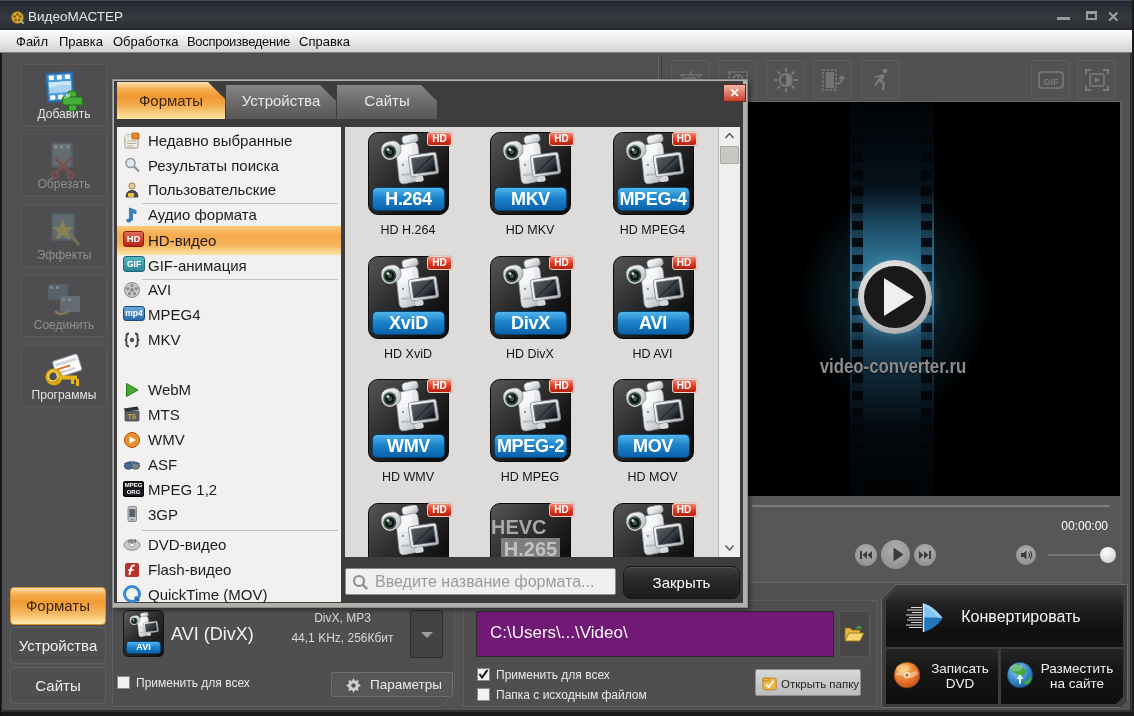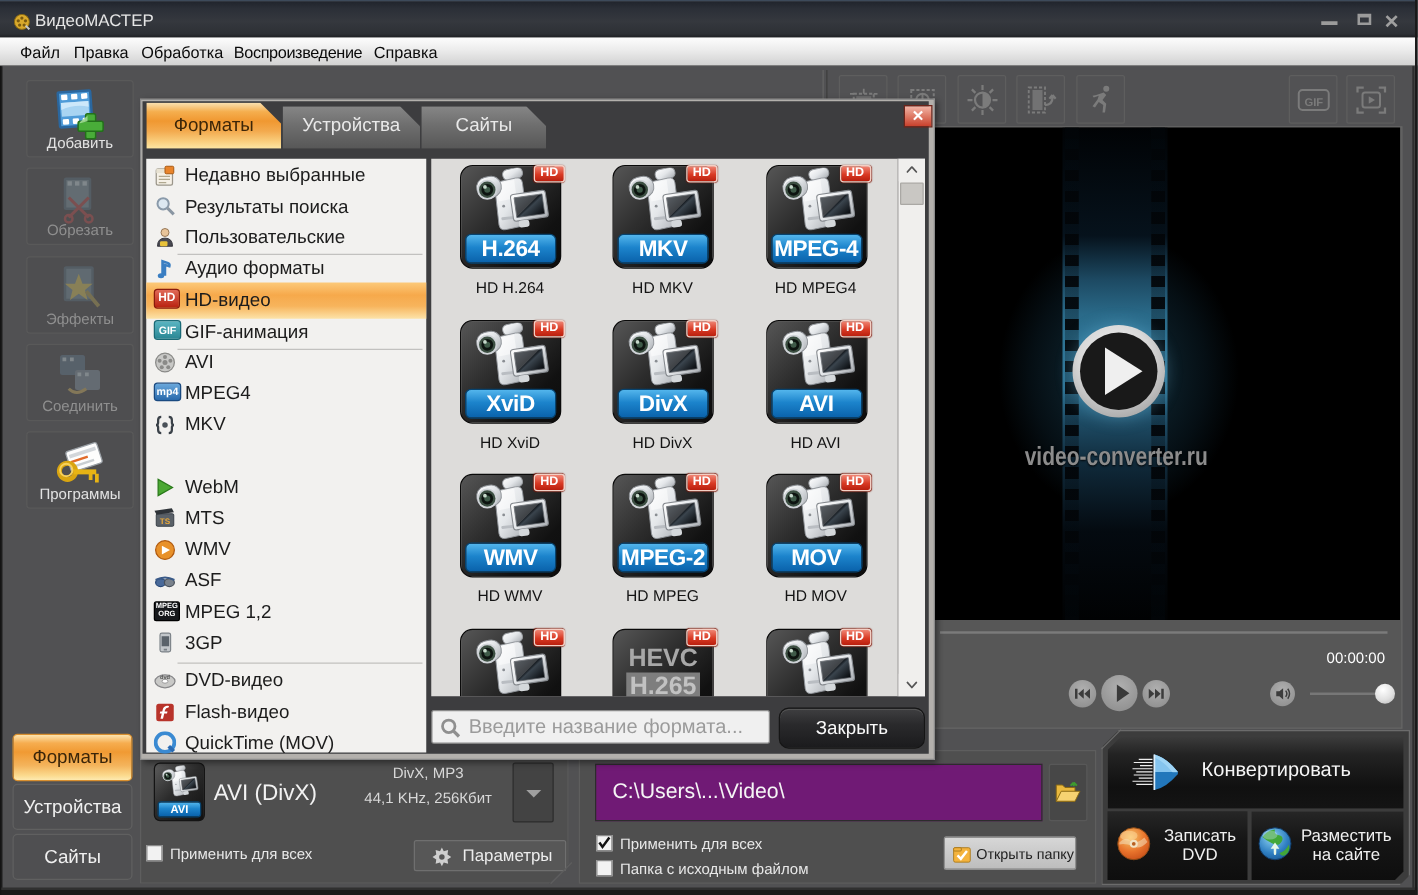--- a/index.html
+++ b/index.html
@@ -496,21 +496,21 @@
         <path d="M3 16 Q3 9.5 9 9.5 Q15 9.5 15 16 Z" fill="#4a4a52" stroke="#2a2a32" stroke-width="0.7"></path>
         <rect x="5" y="12" width="6" height="4" rx="1" fill="#e8c23a"></rect>
       </svg>
       <div class="txt">Пользовательские</div>
     </div>
 <div class="lrow" style="top:75.5px;">
       <svg width="18" height="18" viewBox="0 0 18 18">
         <path d="M7 14.5 L7 3 L11.5 4.5 Q13 5 12.5 7 Q11 6.5 9 6 L9 14.5" fill="none" stroke="#3a7ec2" stroke-width="2"></path>
         <ellipse cx="5.8" cy="14.5" rx="2.6" ry="2" fill="#3a7ec2"></ellipse>
       </svg>
-      <div class="txt">Аудио форматы</div>
+      <div class="txt">Аудио формата</div>
     </div>
 <div class="lrow" style="top:101.0px;">
       <div class="badge" style="width:21px;height:16px;background:linear-gradient(180deg,#e06a58,#b92210);border:1px solid #8a1a0c;font-size:9.5px;line-height:14px;">HD</div>
       <div class="txt">HD-видео</div>
     </div>
 <div class="lrow" style="top:126.0px;">
       <div class="badge" style="width:22px;height:16px;background:linear-gradient(180deg,#5ab5c2,#2a8794);border:1px solid #1a6a76;font-size:8.5px;line-height:14px;">GIF</div>
       <div class="txt">GIF-анимация</div>
     </div>
 <div class="lrow" style="top:150.5px;">
@@ -682,21 +682,21 @@
  <div class="hd">HD</div>
 </div>
 <div class="caption" style="left:247.5px; top:343px;">HD MOV</div>
 <div class="tile" style="left:23px; top:375.5px;">
  <svg class="cam" width="67" height="60" viewBox="0 0 64 58">
         <use href="#cam"></use>
       </svg>
  <div class="hd">HD</div>
 </div>
 <div class="tile" style="left:145px; top:375.5px;">
- <div style="position:absolute;left:0;width:100%;top:12px;text-align:center;font-size:20px;font-weight:bold;color:#a8a8a8;">HEVC</div>
+ <div style="position:absolute;left:0;width:100%;top:12px;font-size:20px;font-weight:bold;color:#a8a8a8;">HEVC</div>
  <div style="position:absolute;left:10px;right:10px;top:34px;text-align:center;font-size:20px;font-weight:bold;color:#c2c2c2;background:#7e7e7e;">H.265</div>
  <div class="hd">HD</div>
 </div>
 <div class="tile" style="left:267.5px; top:375.5px;">
  <svg class="cam" width="67" height="60" viewBox="0 0 64 58">
         <use href="#cam"></use>
       </svg>
  <div class="hd">HD</div>
 </div>
 </div>

